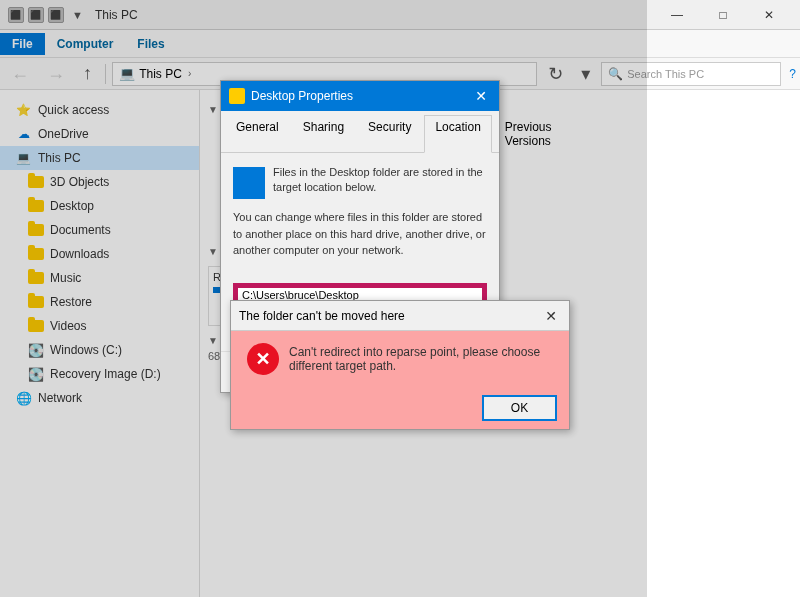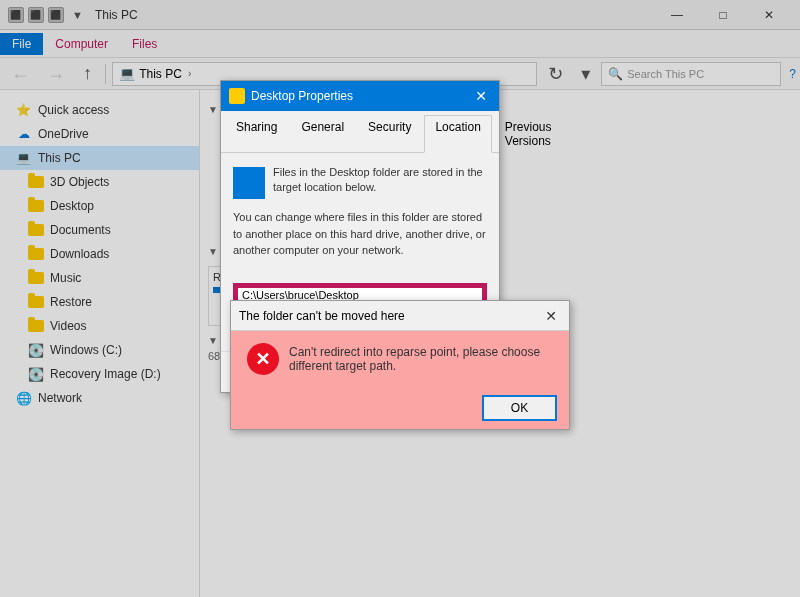--- a/index.html
+++ b/index.html
@@ -20,25 +20,26 @@
     .title-controls { display: flex; }
     .title-control { width: 46px; height: 30px; display: flex; align-items: center; justify-content: center; cursor: pointer; font-size: 12px; color: #333; }
 
     
     .menu-bar {
       height: 28px;
       background: #f8f8f8;
       display: flex;
       align-items: center;
       border-bottom: 1px solid #ddd;
+      font-weight: bold;
     }
     .menu-item {
       padding: 4px 12px;
       font-size: 12px;
-      color: #be185d;
+      color: #0369a1;
       cursor: pointer;
     }
     .menu-item.active { background: #0078d7; color: white; }
 
     
     .toolbar {
       height: 32px;
       background: #f8f8f8;
       display: flex;
       align-items: center;
@@ -112,21 +113,21 @@
 
     
     .content { flex: 1; background: white; padding: 8px; overflow: auto; }
     .content-section-header {
       font-size: 12px; color: #666; padding: 4px 0;
       display: flex; align-items: center; gap: 4px;
     }
 
     
     .dialog-overlay {
-      position: fixed; top: 0; left: 0; width: 800px; height: 597px;
+      position: fixed; top: 0; left: 0; width: 647px; height: 597px;
       background: rgba(0,0,0,0.15);
       display: flex; align-items: flex-start; justify-content: flex-start;
     }
 
     
     .dialog {
       position: absolute;
       top: 80px; left: 220px;
       width: 280px;
       background: #f0f0f0;
@@ -352,22 +353,22 @@
   <div class="dialog">
     <div class="dialog-titlebar">
       <div class="dialog-titlebar-left">
         <div class="dialog-titlebar-icon"></div>
         <span>Desktop Properties</span>
       </div>
       <div class="dialog-close">✕</div>
     </div>
 
     <div class="tabs">
+      <div class="tab">General</div>
       <div class="tab">Sharing</div>
-      <div class="tab">General</div>
       <div class="tab">Security</div>
       <div class="tab active">Location</div>
       <div class="tab">Previous Versions</div>
     </div>
 
     <div class="dialog-body">
       <div class="info-box">
         <div class="info-box-icon"></div>
         <div class="info-text">Files in the Desktop folder are stored in the target location below.</div>
       </div>

